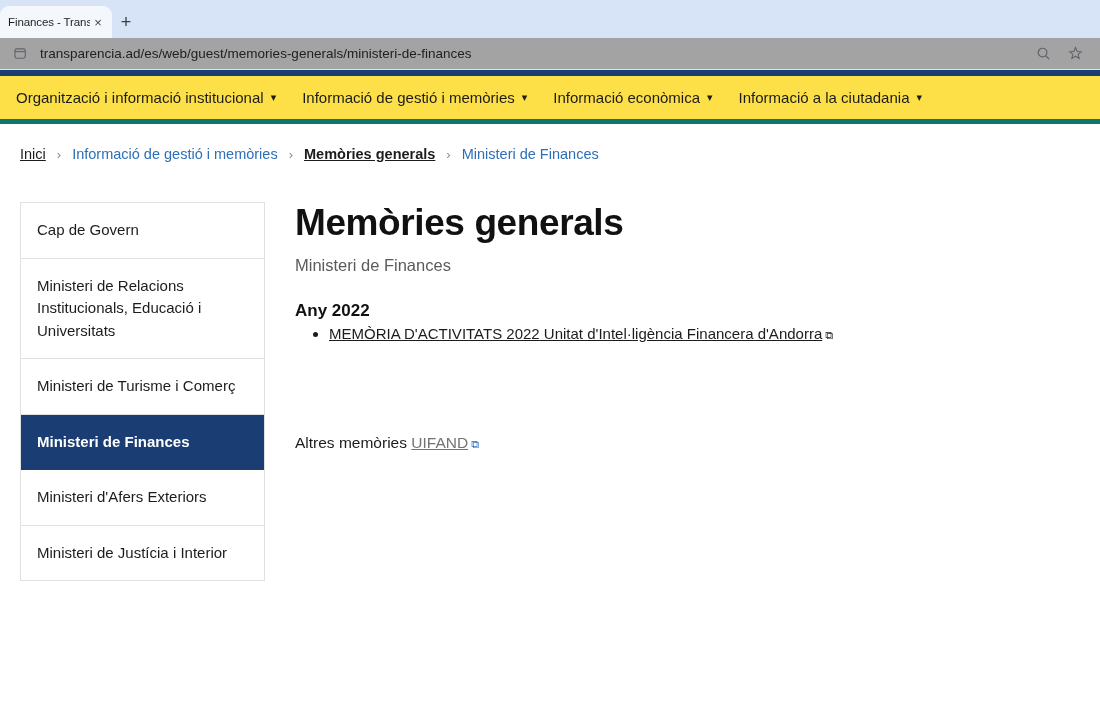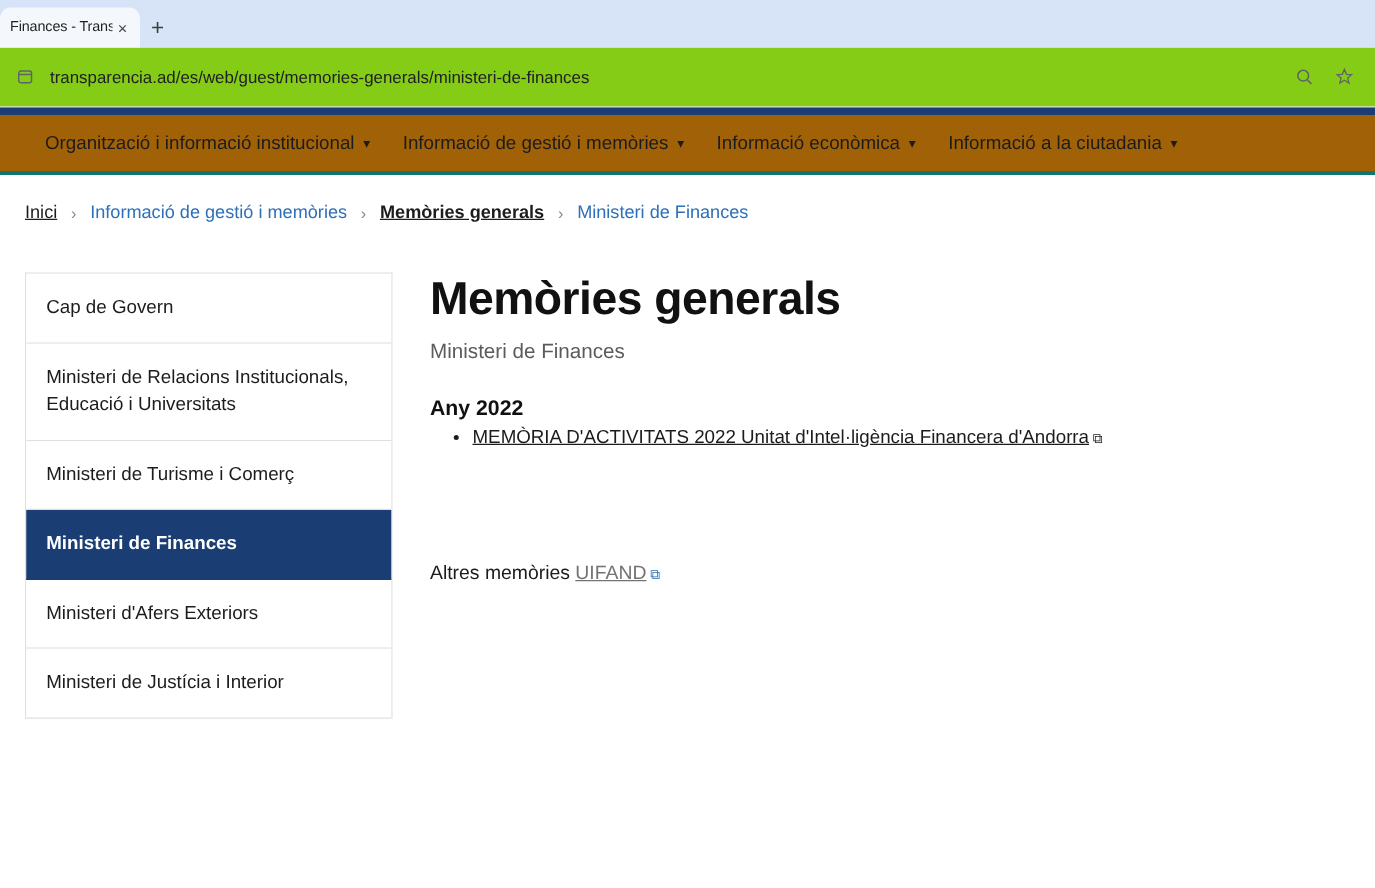--- a/index.html
+++ b/index.html
@@ -51,22 +51,22 @@
     color: #3c4043;
     width: 28px;
     height: 32px;
     display: flex;
     align-items: center;
     justify-content: center;
     cursor: pointer;
   }
 
   .toolbar {
-    height: 48px;
-    background: #84cc16;
+    height: 32px;
+    background: #a3a3a3;
     display: flex;
     align-items: center;
     padding: 0 10px;
     border-bottom: 1px solid #e3e3e3;
   }
   .nav-icon {
     width: 22px; height: 22px;
     display: flex; align-items: center; justify-content: center;
     color: #5f6368;
     flex: none;
@@ -80,26 +80,26 @@
     font-size: 13.5px;
     color: #202124;
   }
   .toolbar-right { display: flex; align-items: center; gap: 10px; padding-right: 4px;}
 
   .page-topline { height: 6px; background: #1a3d73; }
 
   
   .site-nav {
     height: 48px;
-    background: #a16207;
-    display: flex;
-    align-items: center;
-    padding-left: 36px;
+    background: #fde047;
+    display: flex;
+    align-items: center;
+    padding-left: 16px;
     gap: 26px;
-    border-bottom: 3px solid #0f766e;
+    border-bottom: 5px solid #0f766e;
   }
   .nav-item {
     font-size: 15px;
     color: #1c1c1c;
     display: flex;
     align-items: center;
     gap: 7px;
     cursor: pointer;
     white-space: nowrap;
   }
@@ -119,21 +119,21 @@
   .crumb.current { color: #1c1c1c; font-weight: bold; text-decoration: underline; }
   .crumb-sep { color: #8a8a8a; font-size: 13px; }
 
   
   .content {
     display: flex;
     padding: 40px 0 0 20px;
     gap: 30px;
   }
   .sidebar {
-    width: 294px;
+    width: 245px;
     border: 1px solid #e0e0e0;
     border-bottom: none;
     flex: none;
   }
   .side-item {
     padding: 16px 16px;
     font-size: 15px;
     color: #1c1c1c;
     border-bottom: 1px solid #e0e0e0;
     line-height: 1.5;

